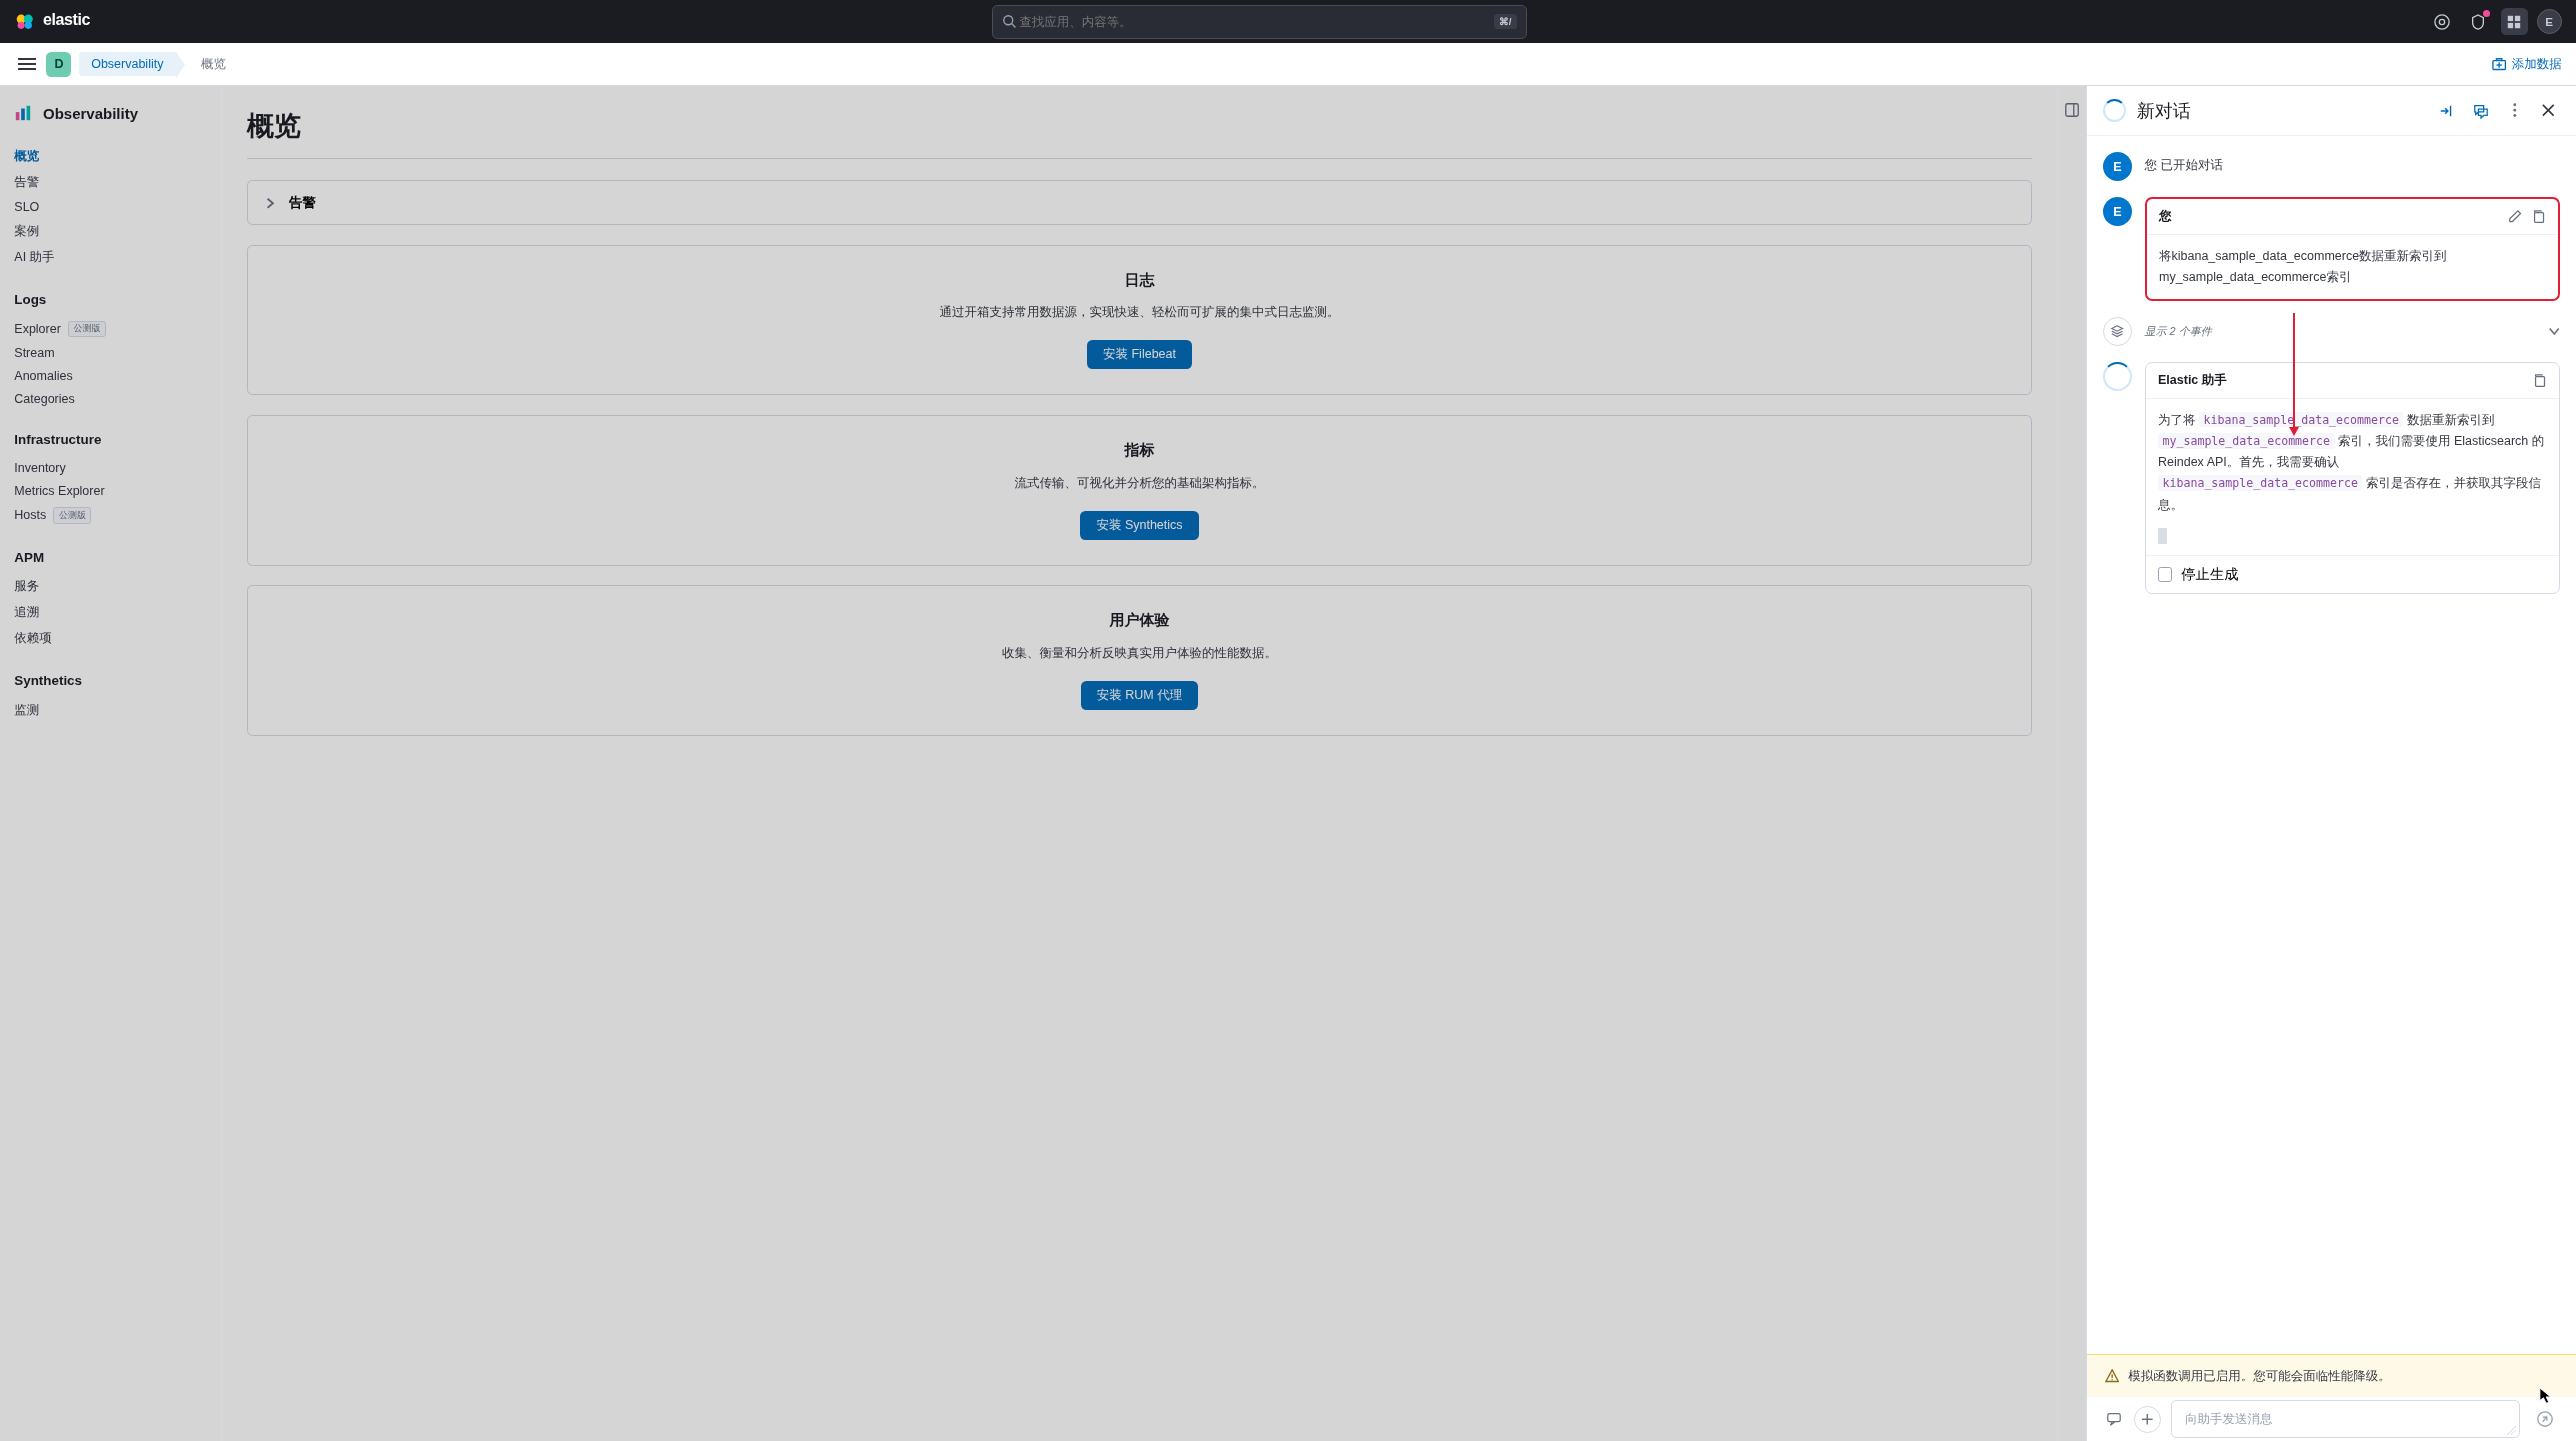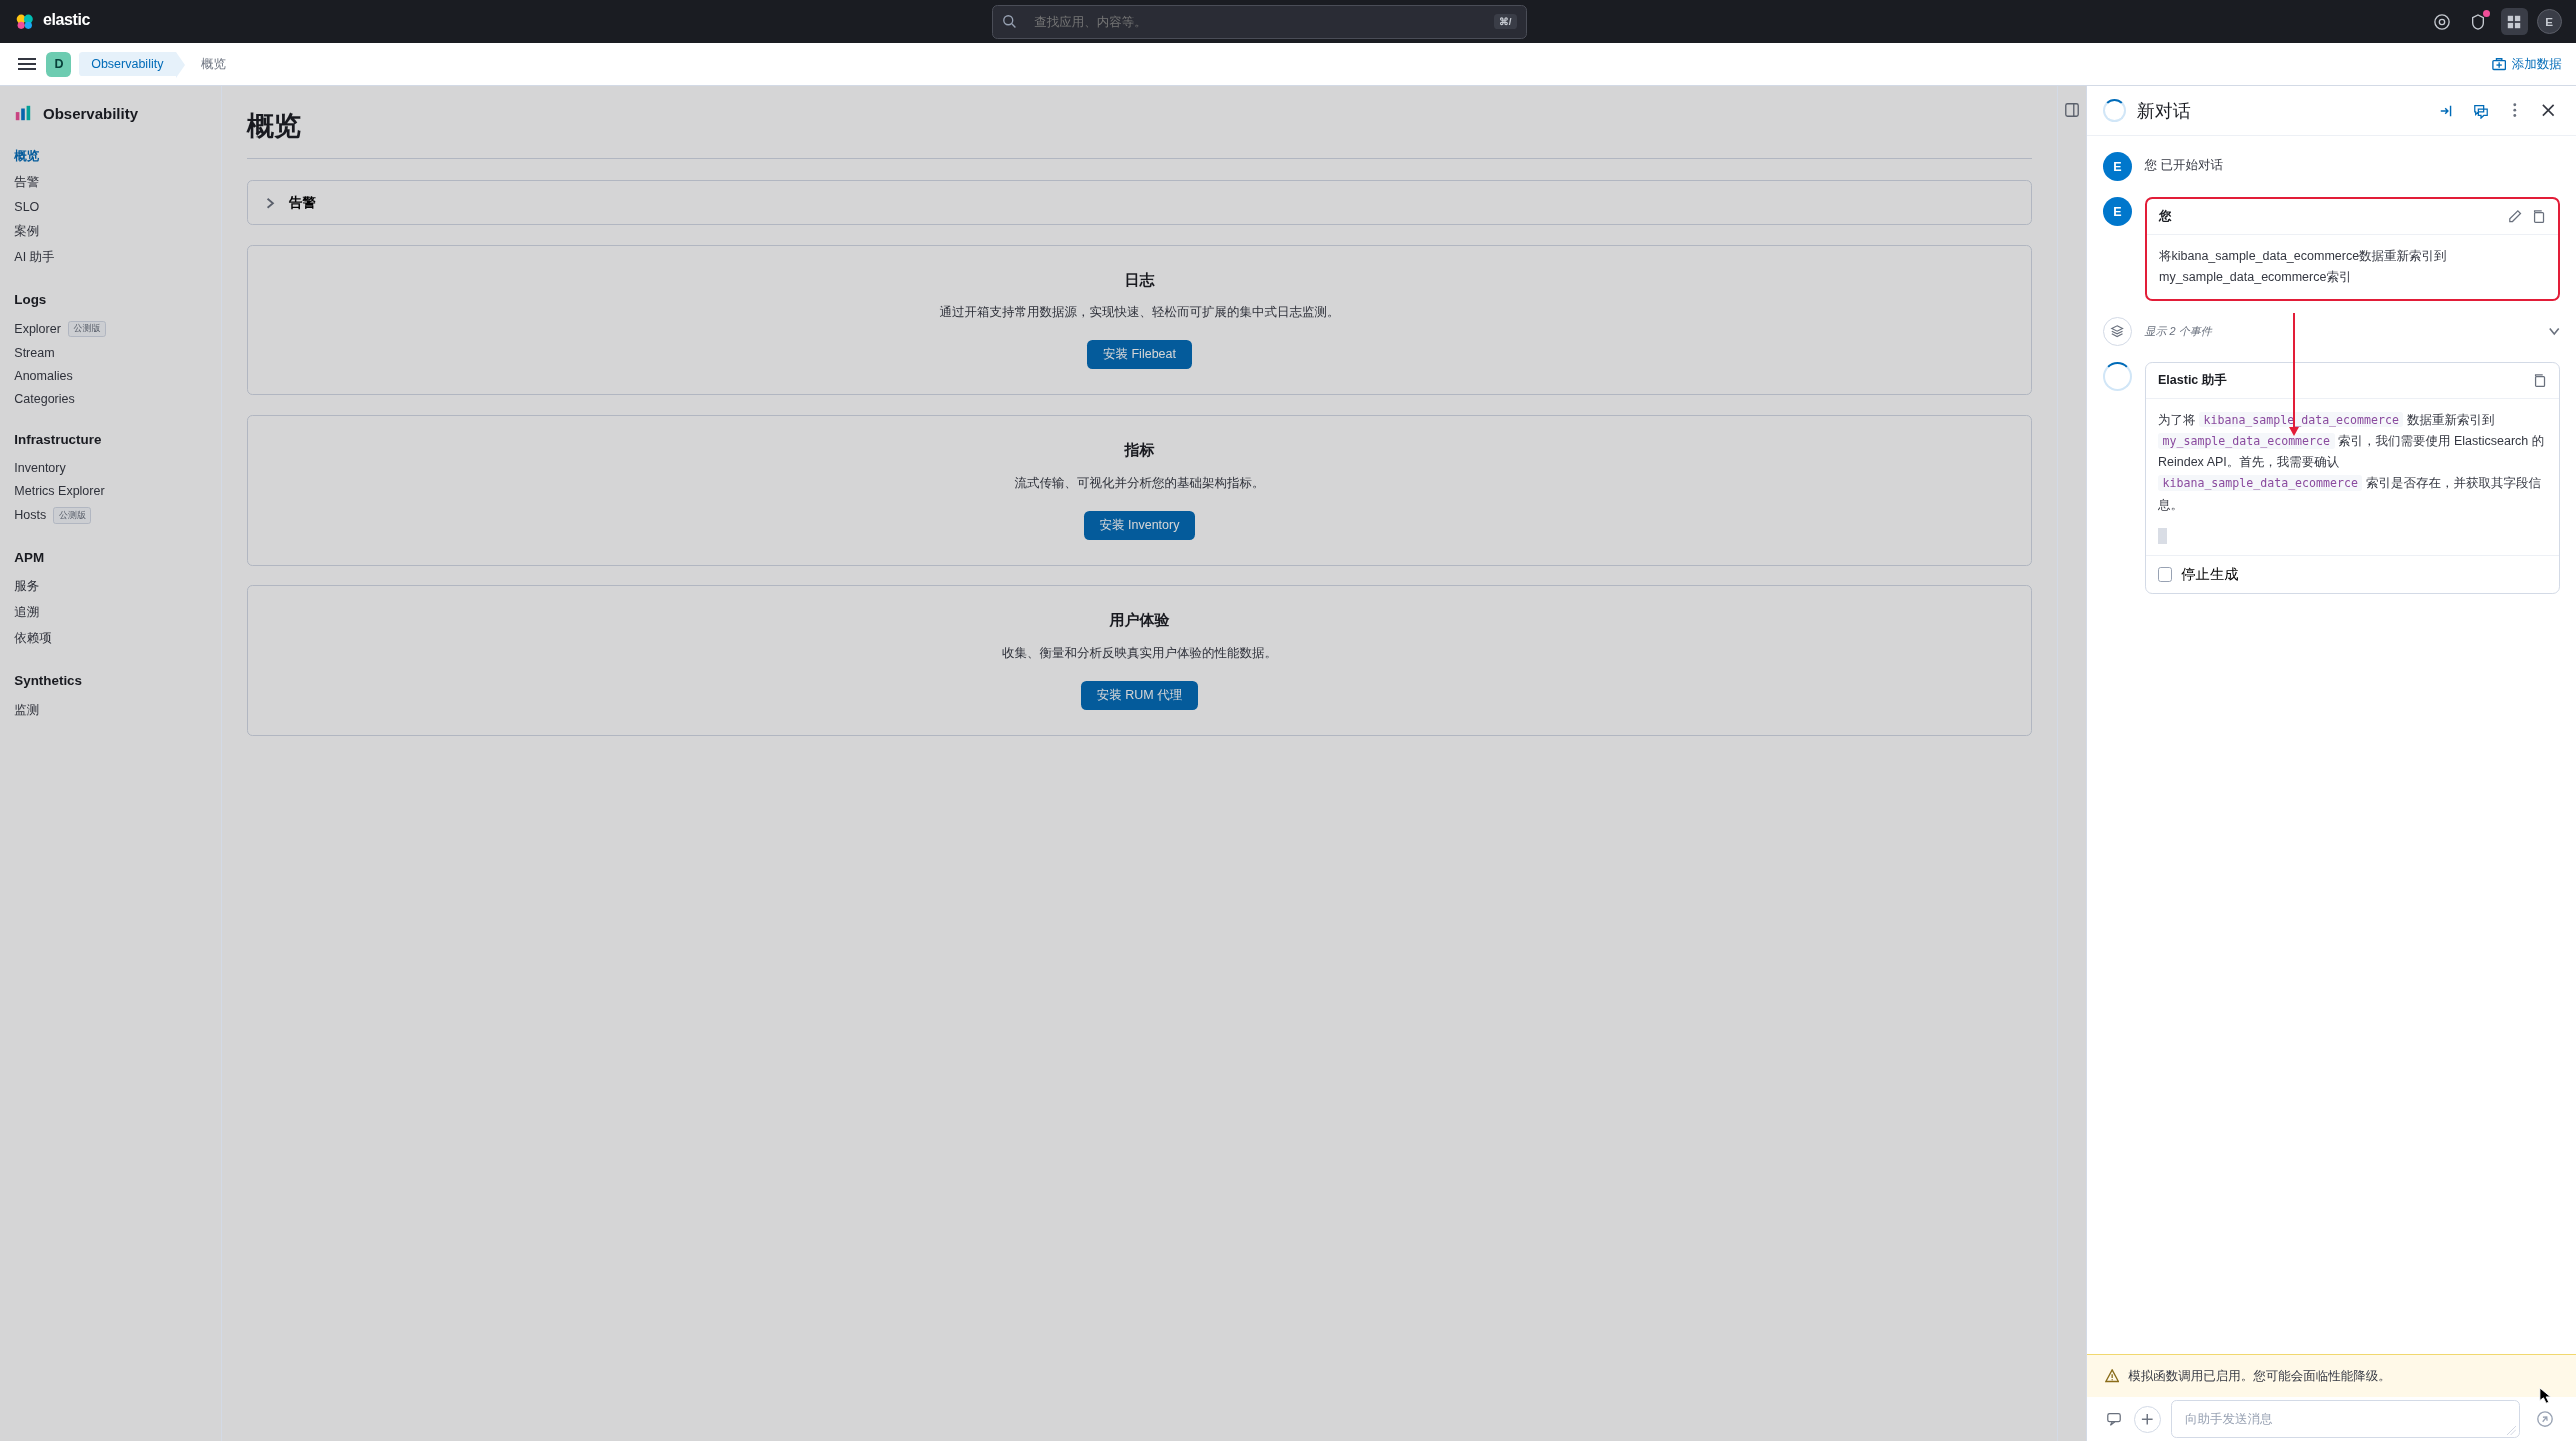--- a/index.html
+++ b/index.html
@@ -4,21 +4,21 @@
 <style>
 * { margin: 0; padding: 0; box-sizing: border-box; font-family: -apple-system, BlinkMacSystemFont, "Segoe UI", Helvetica, Arial, sans-serif; }
 body { background: #fff; overflow: hidden; }
 
 
 .top-header { background: #1a1c22; height: 43px; display: flex; align-items: center; padding: 0 14.3px; gap: 10.7px; }
 .logo-area { display: flex; align-items: flex-start; gap: 7.2px; }
 .logo-mark { width: 21.5px; height: 21.5px; position: relative; }
 .logo-text { color: #fff; font-weight: 700; font-size: 16px; letter-spacing: -0.4px; }
 .search-wrap { flex: 1; display: flex; justify-content: center; }
-.search-box { width: 535px; height: 29px; background: #2a2c35; border: 0.9px solid #4a4d57; border-radius: 5.4px; display: flex; align-items: center; padding: 16px 9px; gap: 18px; }
+.search-box { width: 535px; height: 29px; background: #2a2c35; border: 0.9px solid #4a4d57; border-radius: 5.4px; display: flex; align-items: center; padding: 16px 9px; gap: 3px; }
 .search-box input { flex: 1; background: transparent; border: none; color: #98a2b3; font-size: 12.5px; outline: none; }
 .kbd-hint { background: #3a3d47; color: #c6cad1; font-size: 9.8px; padding: 1.8px 5.4px; border-radius: 3.6px; font-weight: 700; }
 .top-icons { display: flex; gap: 9px; align-items: center; }
 .top-icon { width: 27px; height: 27px; display: flex; align-items: center; justify-content: center; color: #c6cad1; border-radius: 5.4px; }
 .top-icon.active { background: #3a3d47; }
 .avatar-e { width: 25px; height: 25px; border-radius: 50%; background: #3a3d47; color: #c6cad1; display:flex; align-items:center; justify-content:center; font-size:11.6px; font-weight:600; border:0.9px solid #5a5d67;}
 .notif-badge { position: relative; }
 .notif-badge::after { content:''; position:absolute; top:1.8px; right:1.8px; width:7.2px; height:7.2px; background:#f04e98; border-radius:50%; }
 
 
@@ -229,21 +229,21 @@
       <span style="font-weight:600;font-size:13.4px;">告警</span>
     </div>
     <div class="card">
       <div class="card-title">日志</div>
       <div class="card-desc">通过开箱支持常用数据源，实现快速、轻松而可扩展的集中式日志监测。</div>
       <div class="card-btn">安装 Filebeat</div>
     </div>
     <div class="card">
       <div class="card-title">指标</div>
       <div class="card-desc">流式传输、可视化并分析您的基础架构指标。</div>
-      <div class="card-btn">安装 Inventory</div>
+      <div class="card-btn">安装 Synthetics</div>
     </div>
     <div class="card">
       <div class="card-title">用户体验</div>
       <div class="card-desc">收集、衡量和分析反映真实用户体验的性能数据。</div>
       <div class="card-btn">安装 RUM 代理</div>
     </div>
   </div>
 
   <div class="collapse-handle dim-overlay">
     <svg width="16" height="16" viewBox="0 0 18 18">

